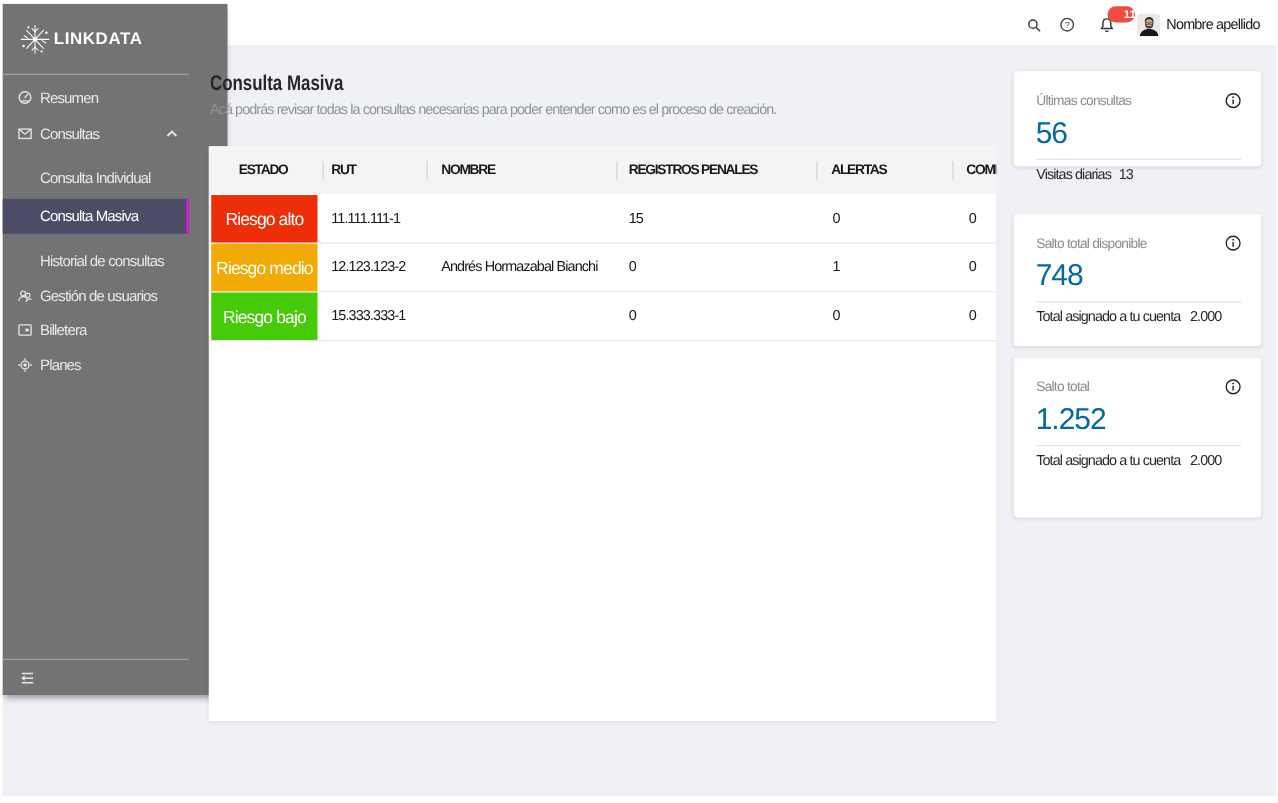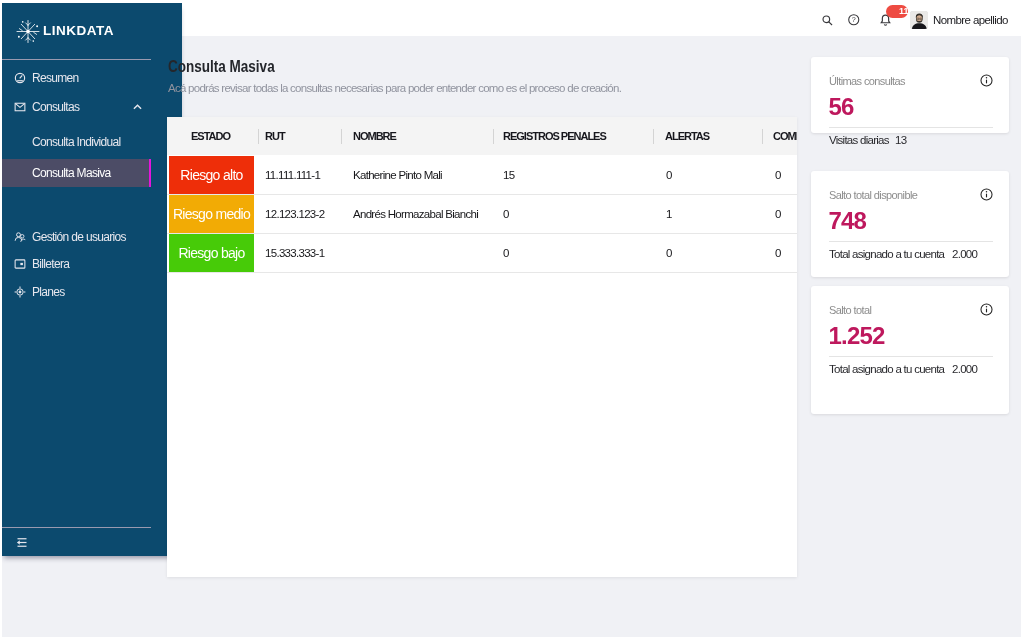--- a/index.html
+++ b/index.html
@@ -5,21 +5,21 @@
 * { margin:0; padding:0; box-sizing:border-box; }
 html,body { width:1022px; height:642px; background:#ffffff; font-family:"Liberation Sans", sans-serif; overflow:hidden; }
 #app { position:absolute; left:2px; top:3px; width:1019px; height:634px; background:#f0f1f5; overflow:hidden; }
 
 #topbar { position:absolute; left:149px; top:0; right:0; height:33px; background:#ffffff; }
 .tbicon { position:absolute; top:0; }
 #nombre { position:absolute; left:931px; top:10.5px; font-size:11.5px; color:#202024; letter-spacing:-0.6px; white-space:nowrap; }
 #badge { position:absolute; left:884px; top:1.5px; width:22px; height:13px; background:#ee4b42; border-radius:7px; color:#fff; font-size:9px; text-align:center; line-height:13px; font-weight:bold;padding-left:13px;}
 #avatar { position:absolute; left:908px; top:7.5px; width:18px; height:18px; border-radius:3px; overflow:hidden; background:#d9d9d9;}
 
-#sidebar { position:absolute; left:0; top:0; width:180px; height:553px; background:#0c4a6e; box-shadow:0 4px 5px -2px rgba(40,40,70,0.45); }
+#sidebar { position:absolute; left:0; top:0; width:180px; height:553px; background:#737373; box-shadow:0 4px 5px -2px rgba(40,40,70,0.45); }
 #logo { position:absolute; left:0; top:0; width:149px; height:57px; border-bottom:1px solid #9a9ab0; }
 #logotext { position:absolute; left:41px; top:19.5px; color:#ffffff; font-weight:bold; font-size:13.5px; letter-spacing:0.5px; }
 .navitem { position:absolute; left:0; width:149px; color:#e7e7ee; font-size:12px; letter-spacing:-0.68px; }
 .navitem .txt { position:absolute; left:30px; top:50%; transform:translateY(-50%); white-space:nowrap; }
 .navitem .ic { position:absolute; left:11.5px; top:50%; transform:translateY(-50%); width:12px; height:12px; }
 .sel { background:#4c4c66; border-right:2.5px solid #e414dc; color:#ffffff; }
 #collapse { position:absolute; left:0; top:524px; width:149px; height:29px; border-top:1px solid #9a9ab0; }
 
 #title { position:absolute; left:165.5px; top:54px; font-size:17px; font-weight:bold; color:#24262b; transform:scaleX(0.795); transform-origin:left center; white-space:nowrap; }
 #subtitle { position:absolute; left:166px; top:79px; font-size:11.5px; color:#90939e; letter-spacing:-0.73px; white-space:nowrap; }
@@ -27,21 +27,21 @@
 #tablecard { position:absolute; left:165px; top:114px; width:630px; height:460px; background:#ffffff; box-shadow:0 1px 3px rgba(0,0,0,0.08); overflow:hidden; }
 #thead { position:absolute; left:0; top:0; width:630px; height:38px; background:#f4f4f4; }
 .th { position:absolute; top:0; height:38px; line-height:38px; font-size:11px; font-weight:bold; color:#17171d; letter-spacing:-1px; white-space:nowrap; }
 .thsep { position:absolute; top:12px; width:1px; height:15px; background:#d4d4d4; }
 .row { position:absolute; left:0; width:630px; height:39px; border-bottom:1px solid #e7e7e7; background:#fff; }
 .chip { position:absolute; left:2px; top:0; width:85px; height:38px; color:#ffffff; font-size:14px; text-align:center; line-height:38px; letter-spacing:-0.7px; }
 .cell { position:absolute; top:0; height:38px; line-height:38px; font-size:11.5px; color:#17171a; white-space:nowrap; letter-spacing:-0.7px; }
 
 .card { position:absolute; left:809px; width:198px; background:#ffffff; border-radius:3px; box-shadow:0 1px 3px rgba(0,0,0,0.10); }
 .card .lbl { position:absolute; left:18px; top:18px; font-size:11px; color:#8d8d8d; letter-spacing:-0.6px; white-space:nowrap; }
-.card .num { position:absolute; left:17.5px; top:36px; font-size:24px; font-weight:700; color:#be185d; letter-spacing:-0.8px;}
+.card .num { position:absolute; left:17.5px; top:36px; font-size:24px; font-weight:400; color:#0369a1; letter-spacing:-0.8px;}
 .card .div { position:absolute; left:18px; right:16px; top:70px; height:1px; background:#e4e4e4; }
 .card .bot { position:absolute; left:18px; top:77px; font-size:11.5px; color:#2a2a2e; letter-spacing:-0.73px; white-space:nowrap; }
 .card .info { position:absolute; right:16px; top:17px; }
 </style>
 </head>
 <body>
 <div id="app">
 
   <div id="topbar"></div>
   <svg class="tbicon" style="left:820px; top:11.5px" width="11" height="11" viewBox="0 0 16 16">
@@ -112,20 +112,23 @@
       <svg style="position:absolute; right:9px; top:50%; transform:translateY(-50%)" width="9" height="6" viewBox="0 0 10 6">
           <path d="M1 5 L5 1 L9 5" fill="none" stroke="#e7e7ee" stroke-width="1.6"></path>
         </svg>
     </div>
     <div class="navitem" style="top:127px; height:23px;">
         <span class="txt">Consulta Individual</span>
       </div>
     <div class="navitem sel" style="top:156px; height:28px;">
         <span class="txt">Consulta Masiva</span>
       </div>
+    <div class="navitem" style="top:194px; height:23px;">
+        <span class="txt">Historial de consultas</span>
+      </div>
     <div class="navitem" style="top:222px; height:24px;">
       <svg class="ic" width="12" height="12" viewBox="0 0 16 16">
           <circle cx="6" cy="5" r="2.6" fill="none" stroke="#e7e7ee" stroke-width="1.3"></circle>
           <path d="M1.5 13 a4.5 4.5 0 0 1 9 0" fill="none" stroke="#e7e7ee" stroke-width="1.3"></path>
           <circle cx="11" cy="7" r="2.3" fill="none" stroke="#e7e7ee" stroke-width="1.2"></circle>
           <path d="M9 14.5 a3.8 3.8 0 0 1 6 -3" fill="none" stroke="#e7e7ee" stroke-width="1.2"></path>
         </svg>
       <span class="txt">Gestión de usuarios</span>
     </div>
     <div class="navitem" style="top:249px; height:24px;">
@@ -169,21 +172,20 @@
       <span class="th" style="left:606px">COMPORTAMIENTO</span>
       <span class="thsep" style="left:91px"></span>
       <span class="thsep" style="left:173.5px"></span>
       <span class="thsep" style="left:325.5px"></span>
       <span class="thsep" style="left:485.5px"></span>
       <span class="thsep" style="left:595px"></span>
     </div>
     <div class="row" style="top:39px">
       <div class="chip" style="background:#ee2e09">Riesgo alto</div>
       <span class="cell" style="left:98px">11.111.111-1</span>
-      <span class="cell" style="left:186px">Katherine Pinto Mali</span>
       <span class="cell" style="left:336px">15</span>
       <span class="cell" style="left:499px">0</span>
       <span class="cell" style="left:608px">0</span>
     </div>
     <div class="row" style="top:78px">
       <div class="chip" style="background:#f2ab05">Riesgo medio</div>
       <span class="cell" style="left:98px">12.123.123-2</span>
       <span class="cell" style="left:186px">Andrés Hormazabal Bianchi</span>
       <span class="cell" style="left:336px">0</span>
       <span class="cell" style="left:499px">1</span>

